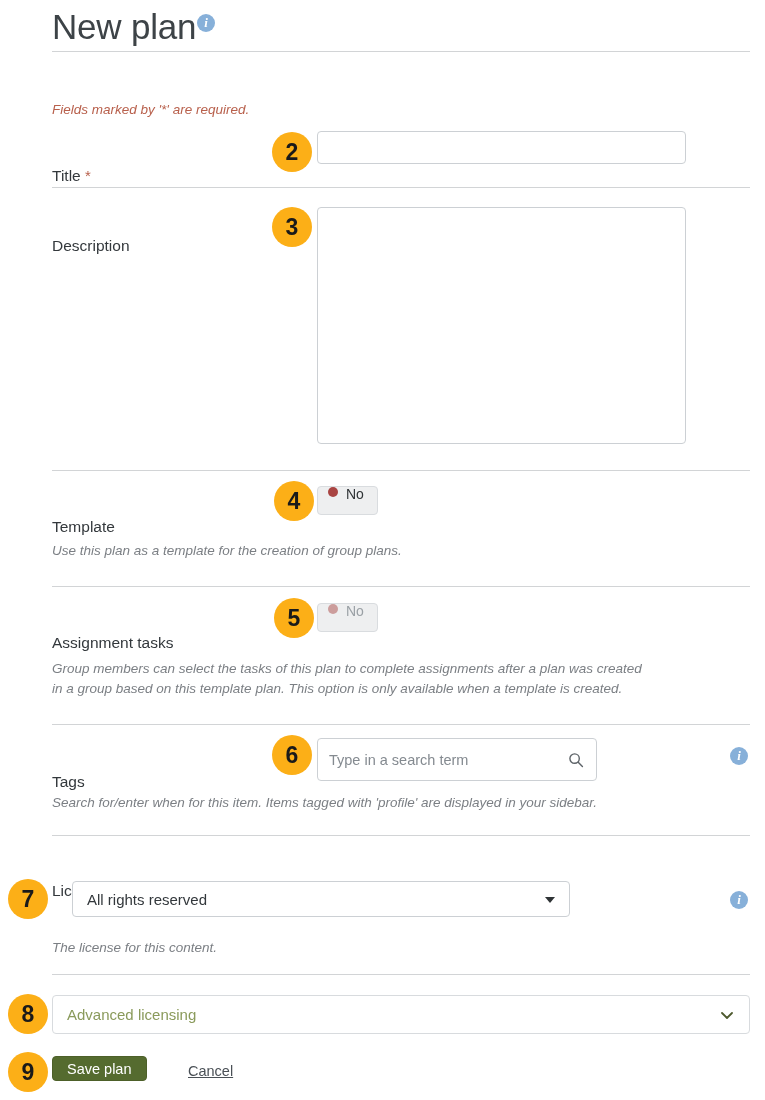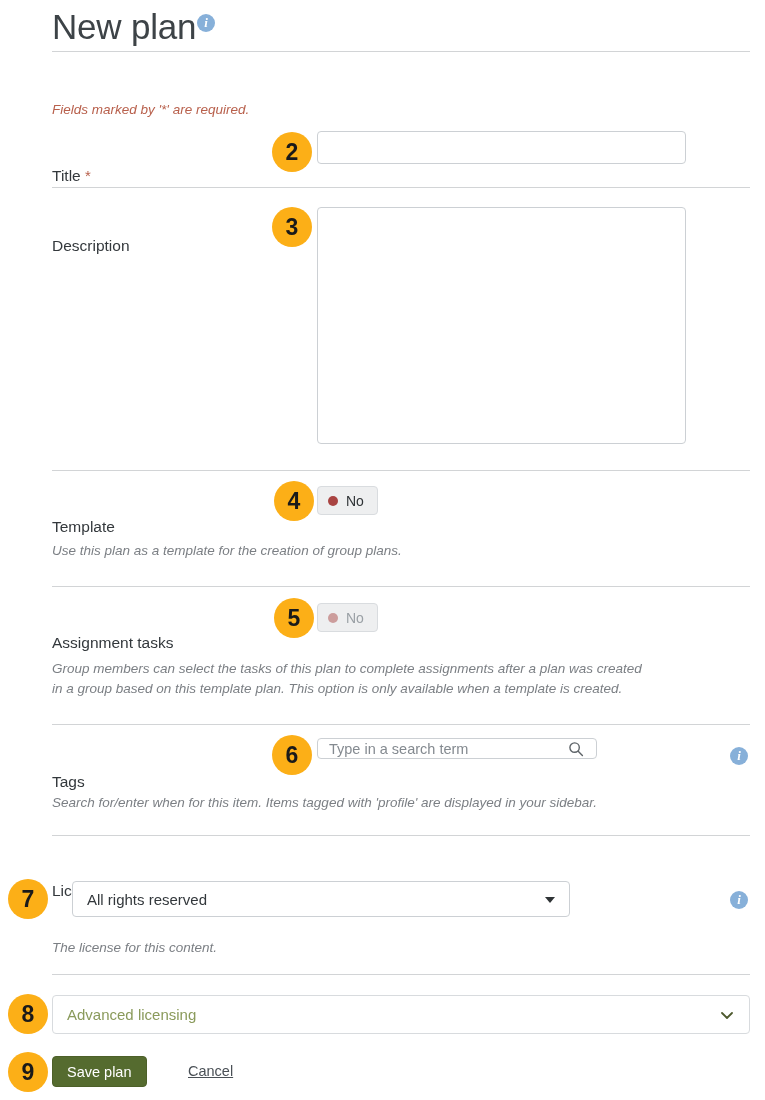--- a/index.html
+++ b/index.html
@@ -142,21 +142,21 @@
 
   
   .switch {
     position: absolute;
     box-sizing: border-box;
     height: 29px;
     background: #eeeff0;
     border: 1px solid #d9dcdf;
     border-radius: 4px;
     display: flex;
-    align-items: center;
+    align-items: flex-start;
     padding: 0 12px 0 10px;
     gap: 8px;
     cursor: pointer;
   }
   .switch .dot {
     width: 10px;
     height: 10px;
     border-radius: 50%;
     background: #a94442;
     flex: none;
@@ -354,21 +354,21 @@
     <span class="dot"></span>
     <span class="sw-label">No</span>
   </div>
   <div class="step-badge" style="left:274px; top:598px;">5</div>
   <div class="help-text" style="left:52px; top:659px; width:680px;">Group members can select the tasks of this plan to complete assignments after a plan was created
 in a group based on this template plan. This option is only available when a template is created.</div>
 
   <div class="hr" style="top:724px;"></div>
 
   <div class="field-label" style="left:52px; top:745px;">Tags</div>
-  <div class="tag-search" style="left:317px; top:738px; width:280px; height:21px;">
+  <div class="tag-search" style="left:317px; top:738px; width:280px; height:43px;">
     <span class="ph">Type in a search term</span>
     <span class="search-icon">
       <svg width="16" height="16" viewBox="0 0 16 16" fill="none">
         <circle cx="6.6" cy="6.6" r="4.7" stroke="#5d6368" stroke-width="1.4"></circle>
         <line x1="10.2" y1="10.2" x2="14.4" y2="14.4" stroke="#5d6368" stroke-width="1.4" stroke-linecap="round"></line>
       </svg>
     </span>
   </div>
   <div class="step-badge" style="left:272px; top:735px;">6</div>
   <span class="side-info" style="left:730px; top:747px;">
@@ -394,17 +394,17 @@
   <div class="collapse-panel" style="left:52px; top:995px; width:698px; height:39px;">
     <span class="cp-label">Advanced licensing</span>
     <span class="chev">
       <svg width="16" height="16" viewBox="0 0 16 16" fill="none">
         <polyline points="3,6 8,11 13,6" stroke="#4e5a2e" stroke-width="1.8" stroke-linecap="round" stroke-linejoin="round" fill="none"></polyline>
       </svg>
     </span>
   </div>
   <div class="step-badge" style="left:8px; top:994px;">8</div>
 
-  <div class="btn-primary" style="left:52px; top:1056px; height:31px;">Save plan</div>
+  <div class="btn-primary" style="left:52px; top:1056px; height:25px;">Save plan</div>
   <div class="link-cancel" style="left:152px; top:1063px;">Cancel</div>
   <div class="step-badge" style="left:8px; top:1052px;">9</div>
 
 </div>
 
 </body></html>

